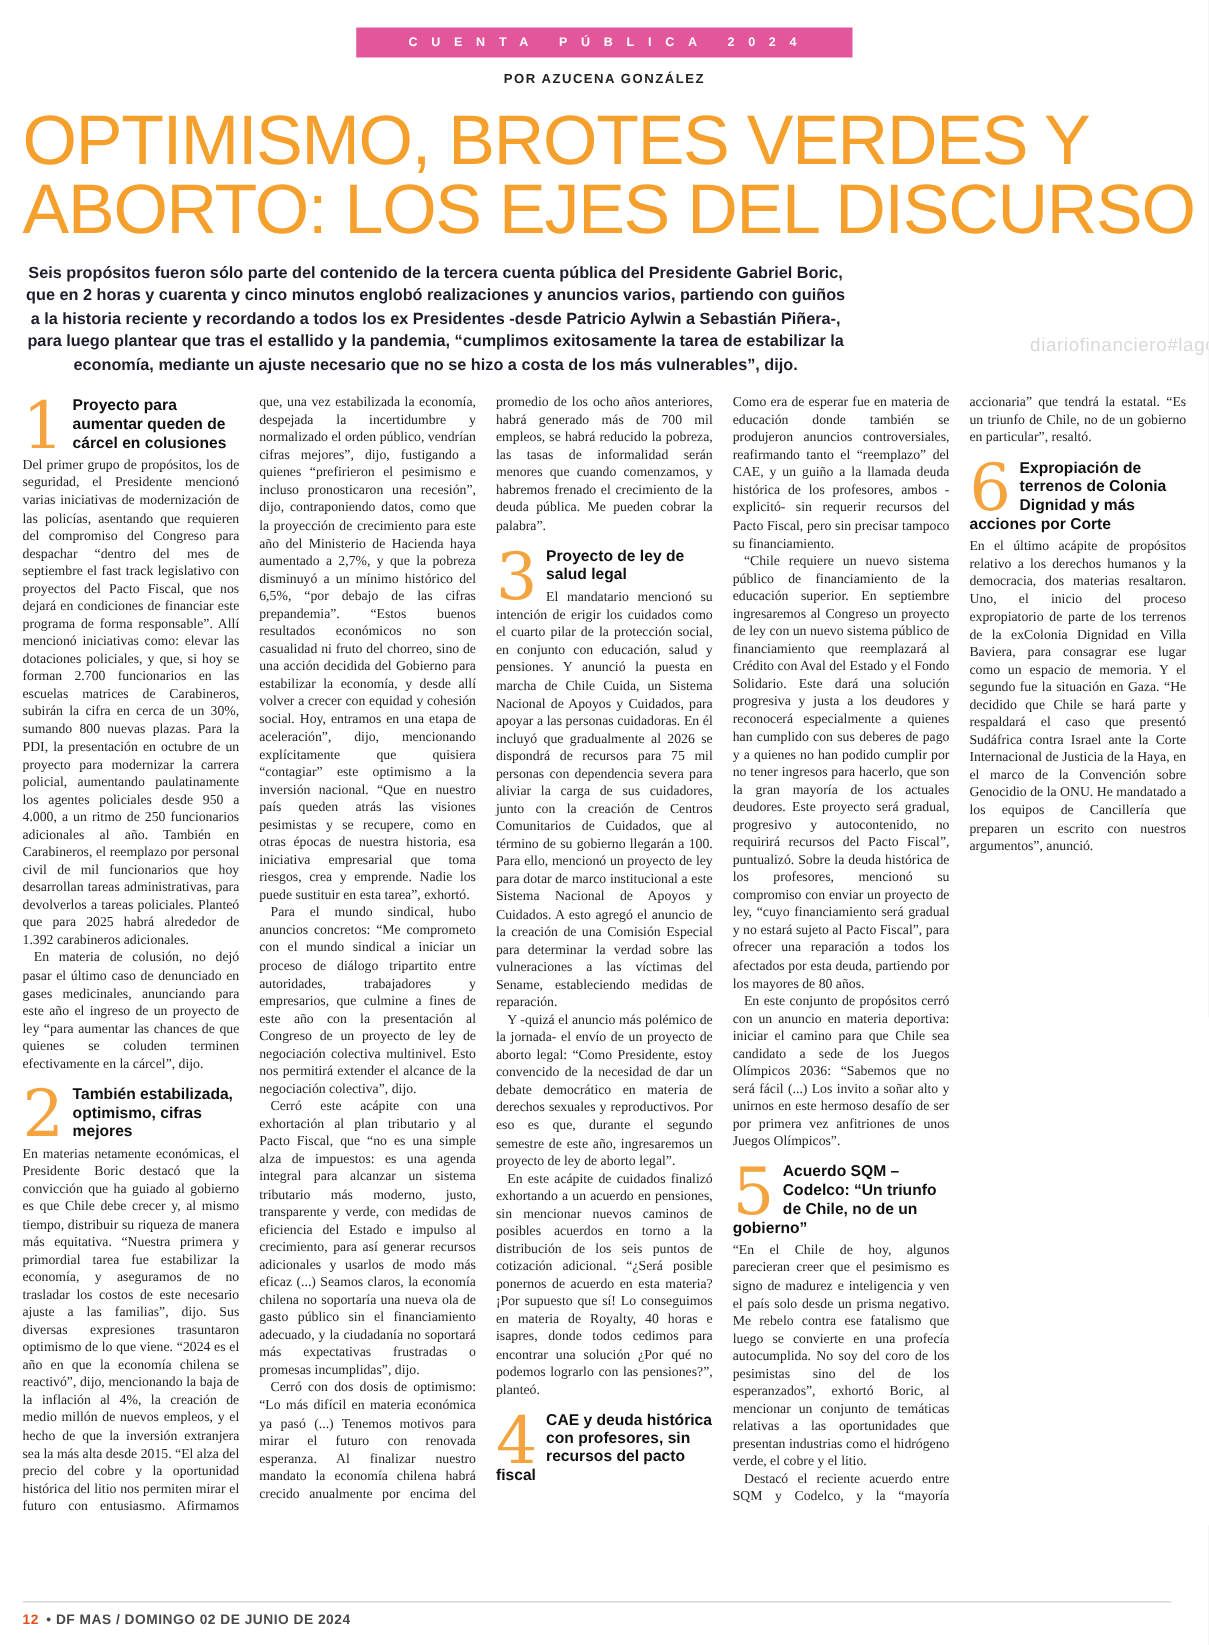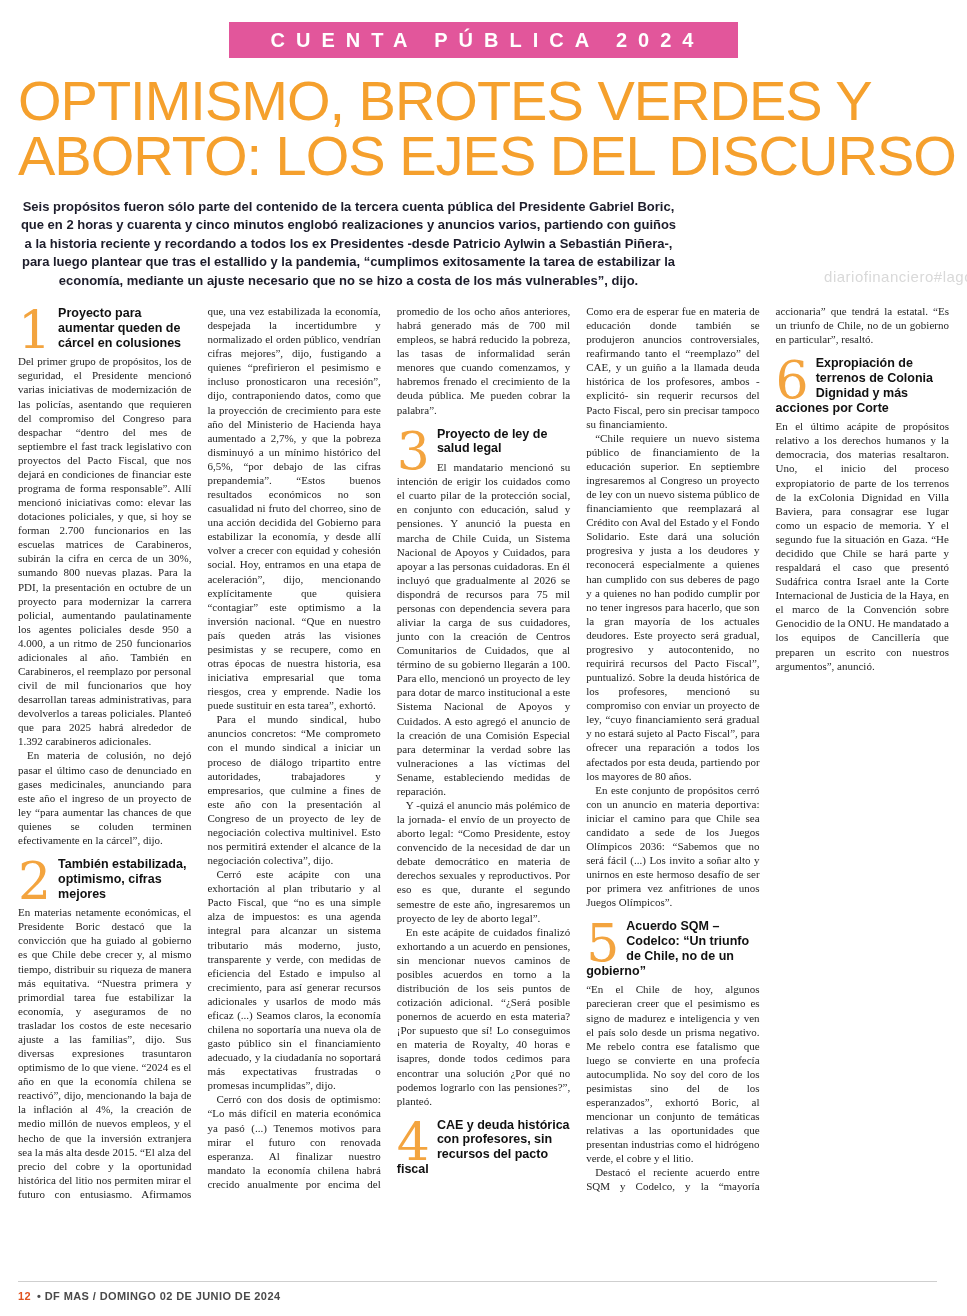--- a/index.html
+++ b/index.html
@@ -13,21 +13,21 @@
     font-family: "Liberation Sans", sans-serif;
     color: #222;
     padding: 0 18px;
     overflow: hidden;
   }
   .banner-row { text-align: center; padding-top: 22px; }
   .banner {
     display: inline-block;
     background: #e2569b;
     color: #ffffff;
-    font-size: 20px;
+    font-size: 10px;
     font-weight: bold;
     letter-spacing: 11px;
     padding: 7px 34px 6px 42px;
     white-space: nowrap;
   }
   .byline {
     text-align: center;
     font-size: 10.5px;
     font-weight: bold;
     letter-spacing: 1.2px;
@@ -112,20 +112,21 @@
 </style>
 </head>
 <body>
 
 <div class="page">
 
   <div class="banner-row">
     <span class="banner">CUENTA PÚBLICA 2024</span>
   </div>
 
+  <div class="byline">POR AZUCENA GONZÁLEZ</div>
 
   <h1 class="headline"><span>OPTIMISMO, BROTES VERDES Y</span><br><span>ABORTO: LOS EJES DEL DISCURSO</span></h1>
 
   <p class="lede">Seis propósitos fueron sólo parte del contenido de la tercera cuenta pública del Presidente Gabriel Boric, que en 2 horas y cuarenta y cinco minutos englobó realizaciones y anuncios varios, partiendo con guiños a la historia reciente y recordando a todos los ex Presidentes -desde Patricio Aylwin a Sebastián Piñera-, para luego plantear que tras el estallido y la pandemia, “cumplimos exitosamente la tarea de estabilizar la economía, mediante un ajuste necesario que no se hizo a costa de los más vulnerables”, dijo.</p>
 
   <div class="watermark">diariofinanciero#lago</div>
 
   <main class="columns">
 
     <section>

